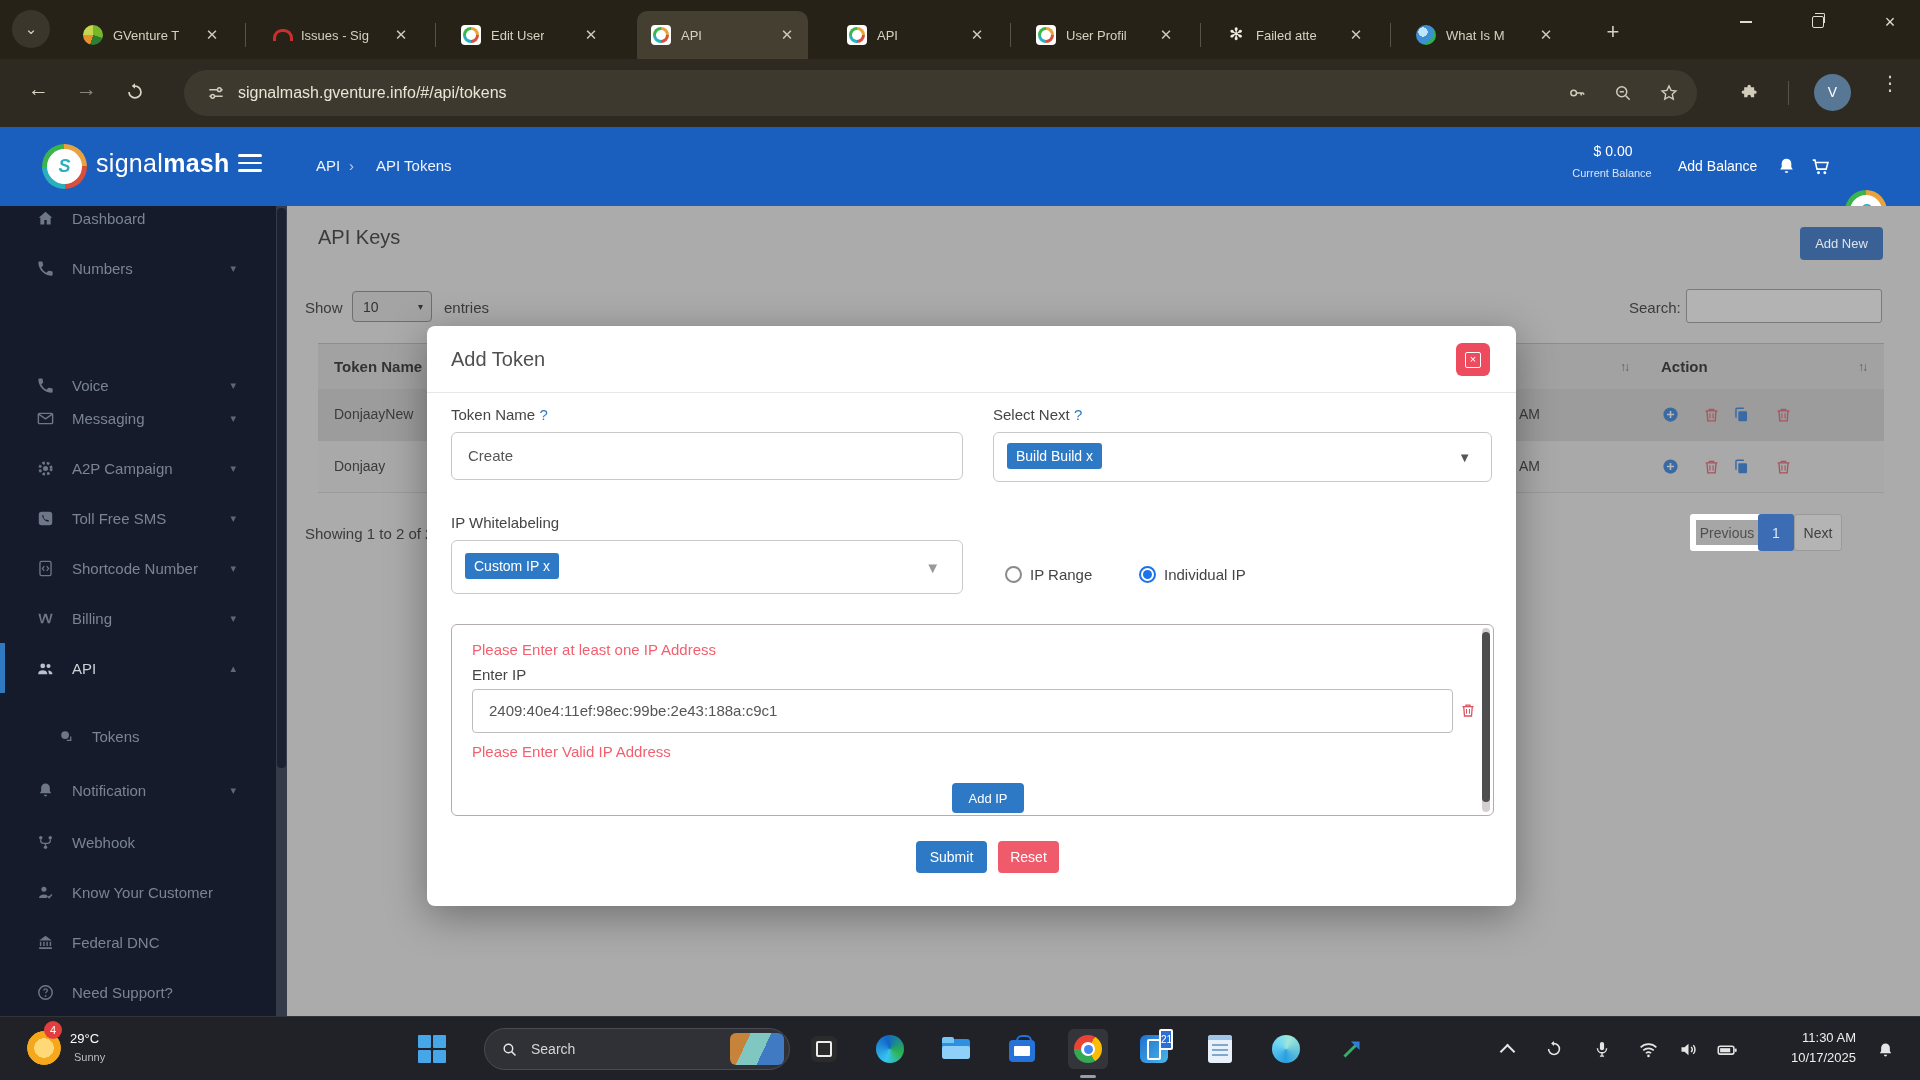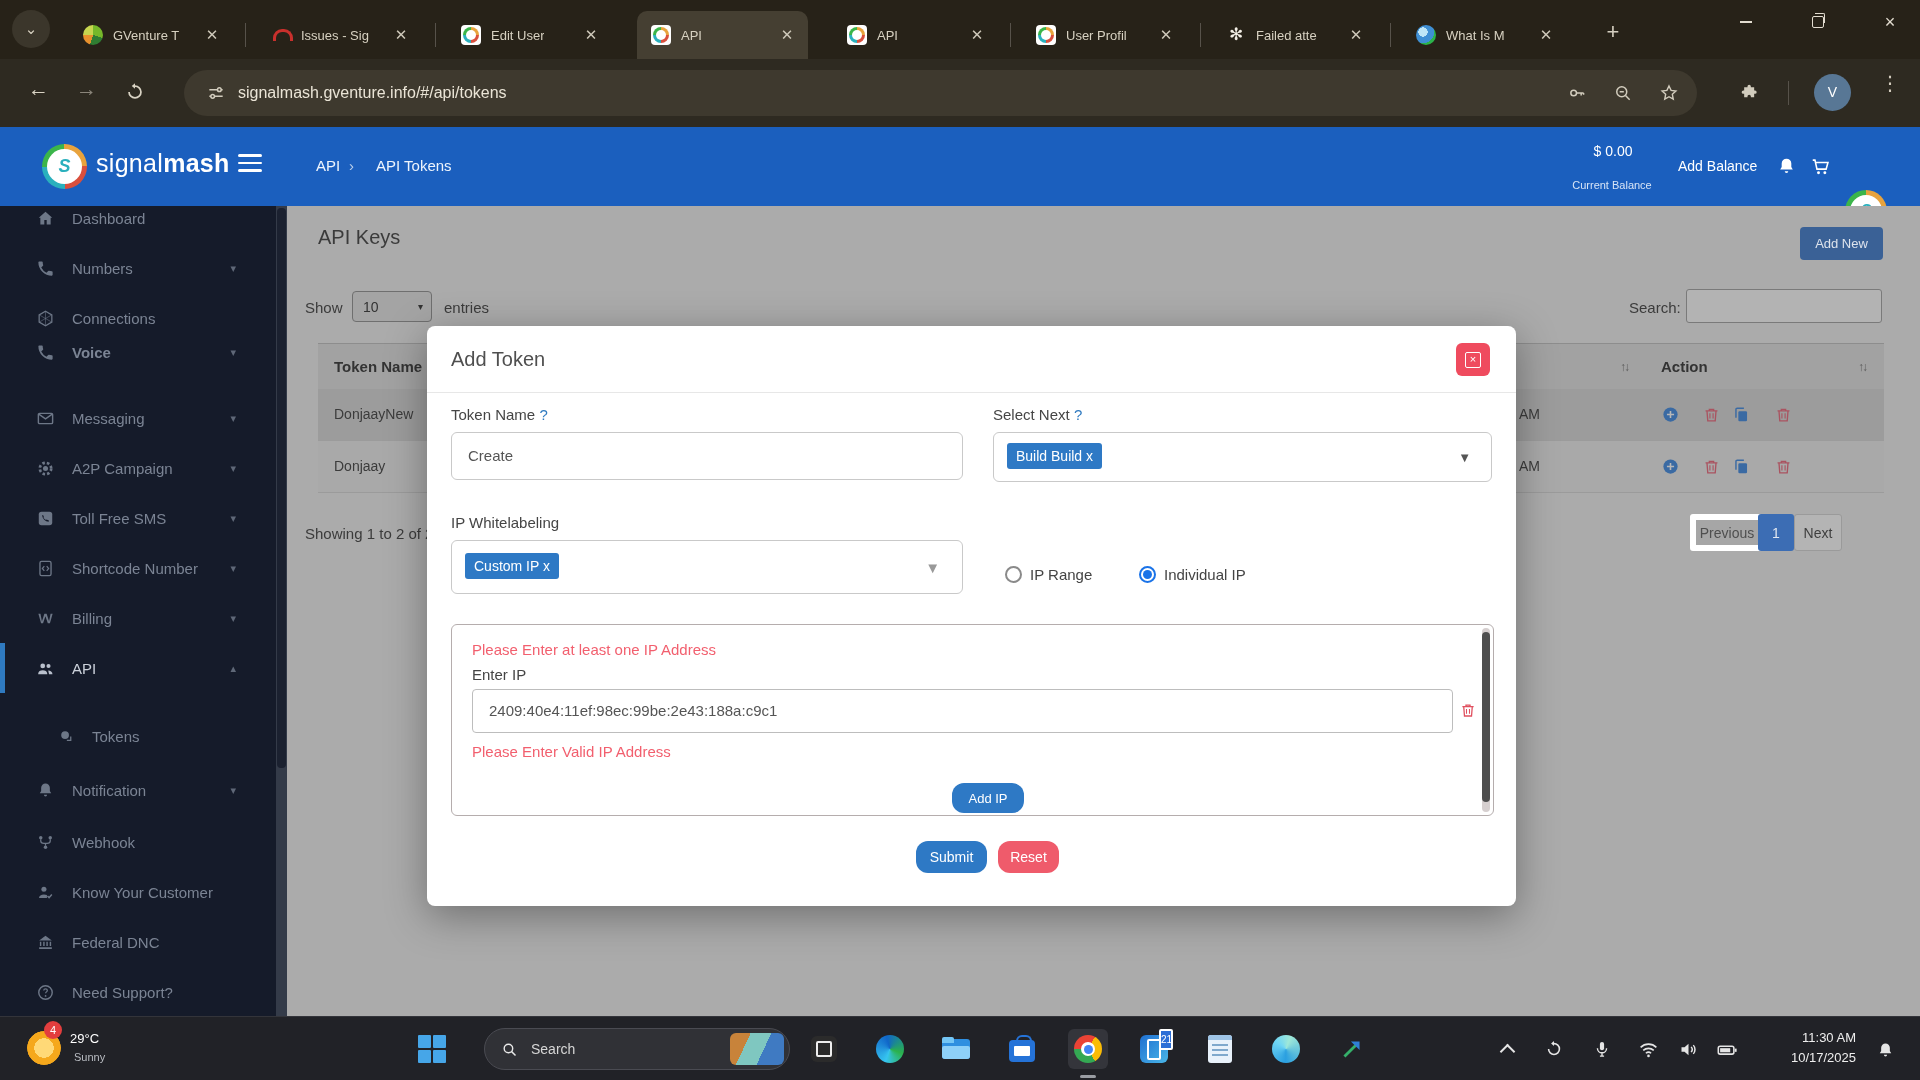--- a/index.html
+++ b/index.html
@@ -95,21 +95,21 @@
   .m-lbl{position:absolute;font-size:15px;color:#454545;}
   .q{color:#2f7ac0;}
   .m-input{position:absolute;border:1px solid #c9c9c9;border-radius:6px;box-sizing:border-box;font-size:15px;color:#555;}
   .chip{display:inline-block;background:#2e79c5;color:#fff;font-size:14px;padding:5px 9px;border-radius:3px;}
   .ddcaret{position:absolute;font-size:13px;}
   .radio{position:absolute;width:17px;height:17px;border-radius:50%;border:2px solid #8a8a8a;box-sizing:border-box;}
   .radio.on{border-color:#1a73e8;}
   .radio.on:after{content:"";position:absolute;inset:2px;border-radius:50%;background:#1a73e8;}
   .ipbox{position:absolute;left:24px;top:298px;width:1041px;height:190px;border:1px solid #b5adad;border-radius:6px;}
   .err{position:absolute;color:#f25f6e;font-size:15px;}
-  .mbtn{position:absolute;color:#fff;border-radius:12px;display:flex;align-items:center;justify-content:center;}
+  .mbtn{position:absolute;color:#fff;border-radius:4px;display:flex;align-items:center;justify-content:center;}
   .blue{background:#2e79c5;} .red{background:#ef5b6b;}
   .boxscroll{position:absolute;right:3px;top:3px;width:8px;height:184px;background:#d6cfcf;border-radius:4px;}
   .boxthumb{position:absolute;left:0;top:4px;width:8px;height:170px;background:#4e4e4e;border-radius:4px;}
 
   
   #taskbar{position:absolute;left:0;top:1016px;width:1920px;height:64px;background:#212227;border-top:1px solid #33343a;box-sizing:border-box;color:#e8e8e8;}
   .sun{position:absolute;left:27px;top:14px;width:34px;height:34px;border-radius:50%;
     background:radial-gradient(circle,#ffd977 0 40%,#f5a81c 41% 70%,rgba(245,168,28,.25) 71% 100%);}
   .wbadge{position:absolute;left:44px;top:4px;width:18px;height:18px;border-radius:50%;background:#e33e3e;
     color:#fff;font-size:11px;text-align:center;line-height:18px;}
@@ -384,21 +384,21 @@
     <div class="brand"><span class="lt">signal</span><span class="bd">mash</span></div>
     <div class="hamb">
         <div></div>
         <div></div>
         <div></div>
       </div>
     <div class="crumb" style="left:316px;">API</div>
     <div class="crumb" style="left:349px;color:#bcd0ea;">›</div>
     <div class="crumb" style="left:369px;margin-left:7px;">API Tokens</div>
     <div class="hdr-r" style="left:1575px;top:16px;width:76px;text-align:center;font-size:14px;">$ 0.00</div>
-    <div class="hdr-r" style="left:1560px;top:40px;width:104px;text-align:center;font-size:11px;color:#d7e4f6;margin-top:12px;">Current Balance</div>
+    <div class="hdr-r" style="left:1560px;top:40px;width:104px;text-align:center;font-size:11px;color:#d7e4f6;">Current Balance</div>
     <div class="hdr-r" style="left:1678px;top:31px;font-size:14px;">Add Balance</div>
     <svg class="hdr-r" style="left:1776px;top:29px;width:21px;height:21px;">
         <use href="#i-bell"></use>
       </svg>
     <svg class="hdr-r" style="left:1810px;top:29px;width:22px;height:22px;">
         <use href="#i-cart"></use>
       </svg>
     <div class="swirl abs" style="left:1845px;top:18px;width:42px;height:42px;font-size:16px;"></div>
   </div>
 
@@ -409,27 +409,21 @@
         </svg>
       <span class="slbl">Dashboard</span>
     </div>
     <div class="srow" style="top:40px;">
       <svg class="si">
           <use href="#i-phone"></use>
         </svg>
       <span class="slbl">Numbers</span>
       <span class="scaret">▾</span>
     </div>
-    <div class="srow" style="top:90px;">
-      <svg class="si">
-          <use href="#i-hex"></use>
-        </svg>
-      <span class="slbl">Connections</span>
-    </div>
-    <div class="srow" style="top:124px;font-weight:bold;">
+    <div class="srow" style="top:157px;">
       <svg class="si">
           <use href="#i-phone"></use>
         </svg>
       <span class="slbl">Voice</span>
       <span class="scaret">▾</span>
     </div>
     <div class="srow" style="top:190px;">
       <svg class="si">
           <use href="#i-mail"></use>
         </svg>

